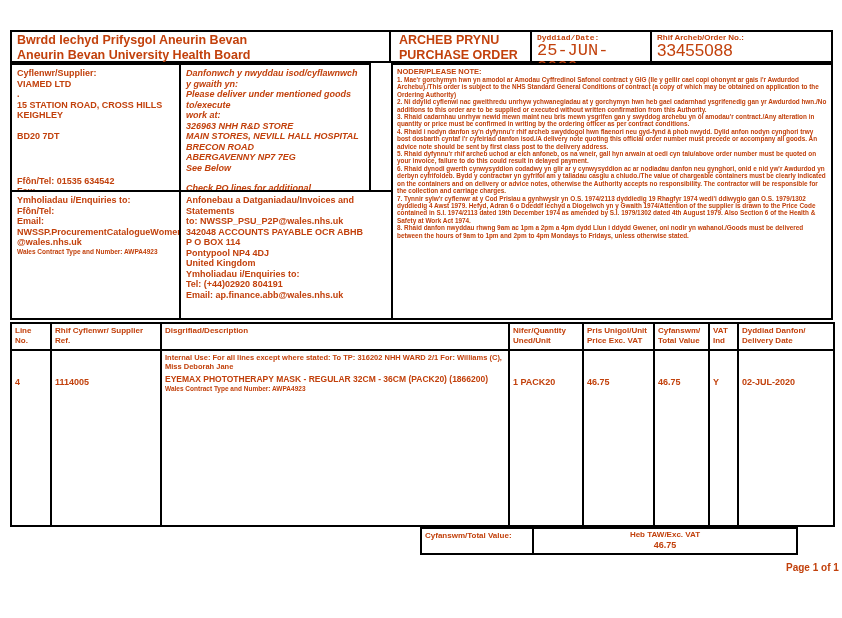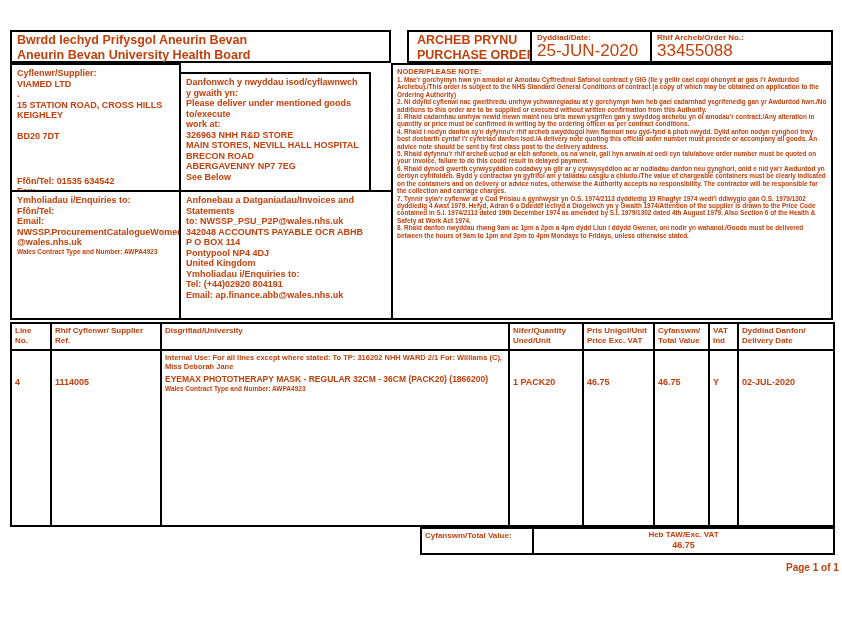--- a/index.html
+++ b/index.html
@@ -6,31 +6,31 @@
   .page {
     position:relative; width:842px; height:618px; background:#ffffff;
     font-family:"Liberation Sans", sans-serif; color:#c2410c; overflow:hidden;
     -webkit-font-smoothing:antialiased;
   }
   .box { position:absolute; border:2px solid #000; box-sizing:border-box; background:#fff; }
   .pre { white-space:pre-line; }
 
   
   #hdr-org      { left:10px;  top:30px; width:381px; height:33px; padding:1px 5px; }
-  #hdr-title    { left:407px; top:30px; width:143px; height:33px; padding:1px 8px; }
-  #hdr-date     { left:530px; top:30px; width:122px; height:33px; padding:1px 5px; }
+  #hdr-title    { left:389px; top:30px; width:143px; height:33px; padding:1px 8px; }
+  #hdr-date     { left:530px; top:30px; width:122px; height:33px; padding:1px 5px;font-family:Liberation Mono, monospace; }
   #hdr-orderno  { left:650px; top:30px; width:183px; height:33px; padding:1px 5px; }
   .org-line   { font-size:12.5px; font-weight:bold; line-height:15px; }
   .title-line { font-size:12.5px; font-weight:bold; line-height:15px; }
   .mini-label { font-size:8px; font-weight:bold; line-height:9px; }
   .big-value  { font-size:17px; line-height:17px; }
 
   
   #box-supplier  { left:10px;  top:63px;  width:171px; height:129px; padding:3px 5px; }
-  #box-deliver   { left:179px; top:72px;  width:192px; height:129px; padding:3px 5px; }
+  #box-deliver   { left:179px; top:63px;  width:192px; height:129px; padding:3px 5px;font-style:italic; }
   #box-notes     { left:391px; top:63px;  width:442px; height:257px; padding:2px 4px; }
   #box-enquiries { left:10px;  top:190px; width:171px; height:130px; padding:3px 5px; }
   #box-invoices  { left:179px; top:190px; width:214px; height:130px; padding:3px 5px; }
 
   .lbl   { font-size:9px; font-weight:bold; line-height:10.5px; }
   .body9 { font-size:9px; font-weight:bold; line-height:10.5px; }
   .tiny  { font-size:6.5px; font-weight:bold; line-height:7px; }
   .notes-title { font-size:7.5px; font-weight:bold; line-height:9px; }
   .notes-body  { font-size:6.4px; font-weight:bold; line-height:7.4px; }
   .mt8  { }
@@ -47,21 +47,21 @@
   .cell-mid { padding-top:26px !important; font-size:9px; font-weight:bold; }
   .desc-internal { font-size:7.5px; font-weight:bold; line-height:9px; }
   .desc-main     { font-size:8.5px; font-weight:bold; line-height:10px; margin-top:3px; }
   .desc-contract { font-size:6.5px; font-weight:bold; margin-top:1px; }
 
   
   #totals { position:absolute; left:420px; top:527px; }
   table.tot { border-collapse:collapse; table-layout:fixed; }
   table.tot td { border:2px solid #000; box-sizing:border-box; height:26px; vertical-align:top; }
   .tot-label { width:112px; font-size:8px; font-weight:bold; padding:2px 3px; }
-  .tot-value { width:301px; text-align:center; }
+  .tot-value { width:264px; text-align:center; }
   .tot-net-label { font-size:8px; font-weight:bold; line-height:10px; }
   .tot-net-value { font-size:9px; font-weight:bold; line-height:10px; }
 
   #page-footer { position:absolute; left:786px; top:562px; font-size:10px; font-weight:bold; }
 </style>
 </head>
 <body>
 
 <div class="page">
 
@@ -150,21 +150,21 @@
           <col style="width:55px">
         <col style="width:29px">
           <col style="width:96px">
       </colgroup>
       <tbody>
           <tr class="hdr">
         <td class="th">Line
 No.</td>
         <td class="th">Rhif Cyflenwr/ Supplier
 Ref.</td>
-        <td class="th">Disgrifiad/University</td>
+        <td class="th">Disgrifiad/Description</td>
         <td class="th">Nifer/Quantity
 Uned/Unit</td>
         <td class="th">Pris Unigol/Unit
 Price Exc. VAT</td>
         <td class="th">Cyfanswm/
 Total Value</td>
         <td class="th">VAT
 Ind</td>
         <td class="th">Dyddiad Danfon/
 Delivery Date</td>

